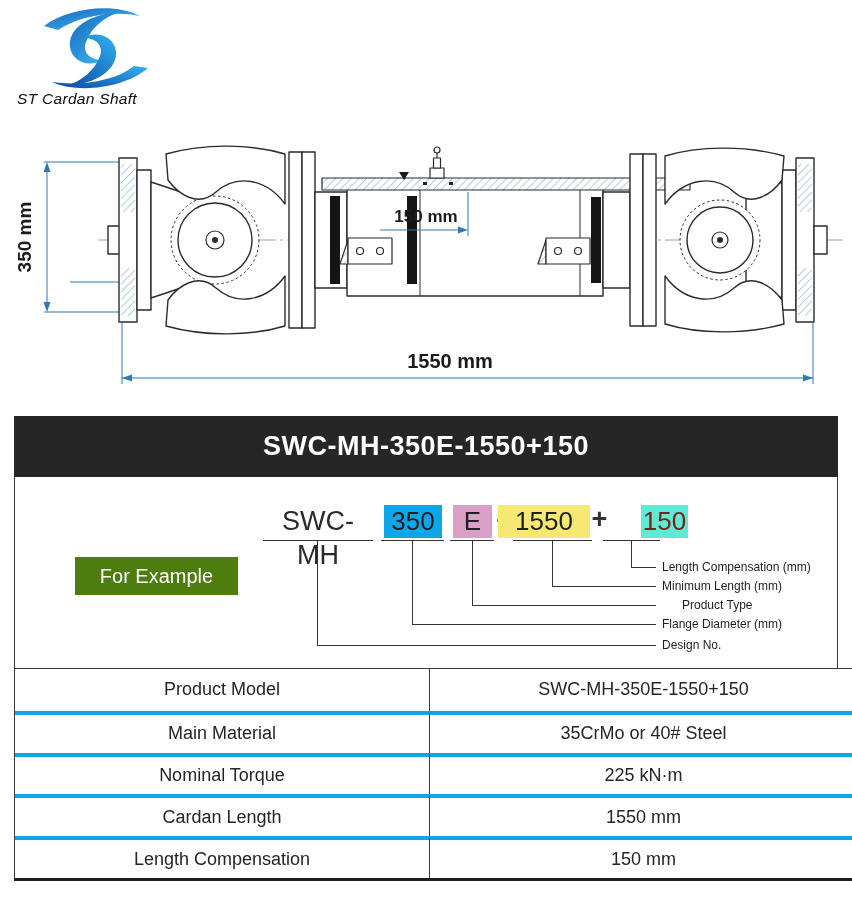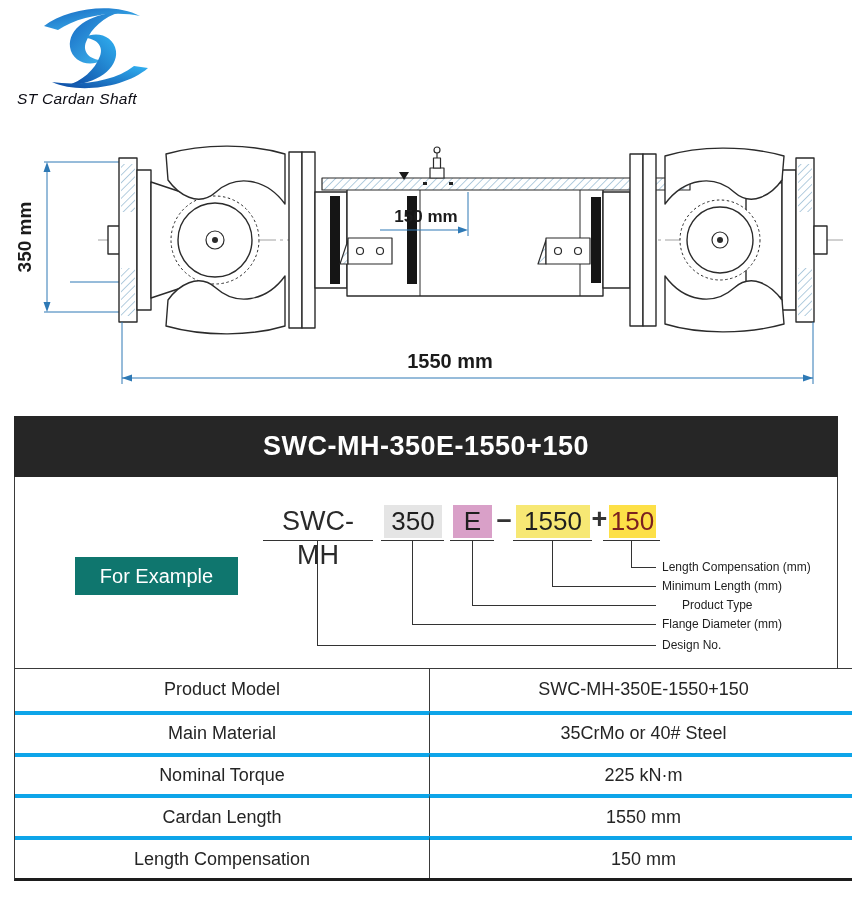--- a/index.html
+++ b/index.html
@@ -39,21 +39,21 @@
     position:absolute; top:505px; height:33px; line-height:33px;
     text-align:center; font-size:26px; color:#1f1f1f;
   }
   .code-sep {
     position:absolute; top:503px; height:33px; line-height:33px;
     text-align:center; font-size:27px; font-weight:bold; color:#333;
   }
   .b350  { left:384px; width:58px; }
   .bE    { left:453px; width:39px; }
   .bdash { left:494px; width:20px; }
-  .b1550 { left:516px; width:74px; }
+  .b1550 { left:498px; width:92px; }
   .bplus { left:591px; width:17px; }
   .b150  { left:609px; width:47px; }
   .u  { position:absolute; height:0; border-top:1.5px solid #333; }
   .u1 { left:263px; top:540px; width:110px; }
   .u2 { left:381px; top:540px; width:63px; }
   .u3 { left:450px; top:540px; width:44px; }
   .u4 { left:513px; top:540px; width:79px; }
   .u5 { left:603px; top:540px; width:57px; }
   .vl { position:absolute; width:0; border-left:1.2px solid #333; top:541px; }
   .v1 { left:317px; height:105px; }
@@ -213,29 +213,29 @@
     <polygon points="813,238 803,234.5 803,241.5" fill="#2e79b5"></polygon>
     <text x="450" y="228" text-anchor="middle" font-size="20" font-weight="bold" fill="#1b1b1b">1550 mm</text>
   </svg>
 
   <div class="header-bar">
     <span>SWC-MH-350E-1550+150</span>
   </div>
 
   <div class="content-box"></div>
 
-  <div class="for-example" style="background-color: #0f766e;">For Example</div>
+  <div class="for-example" style="background-color: #4d7c0f;">For Example</div>
 
   <div class="code-text">SWC-MH</div>
-  <div class="code-box b350" style="background-color: #e5e5e5;">350</div>
+  <div class="code-box b350" style="background-color: #0ea5e9;">350</div>
   <div class="code-box bE" style="background-color: rgb(217, 160, 200);">E</div>
   <div class="code-sep bdash">–</div>
   <div class="code-box b1550" style="background-color: rgb(247, 232, 116);">1550</div>
   <div class="code-sep bplus">+</div>
-  <div class="code-box b150" style="background-color: #fde047; color: rgb(123, 32, 32);">150</div>
+  <div class="code-box b150" style="background-color: #5eead4; color: rgb(123, 32, 32); margin-left: 32px;">150</div>
 
   <div class="u u1"></div>
   <div class="u u2"></div>
   <div class="u u3"></div>
   <div class="u u4"></div>
   <div class="u u5"></div>
 
   <div class="vl v1"></div>
   <div class="vl v2"></div>
   <div class="vl v3"></div>

